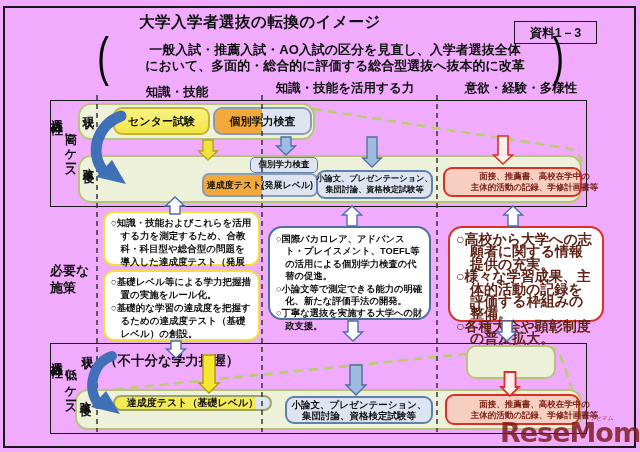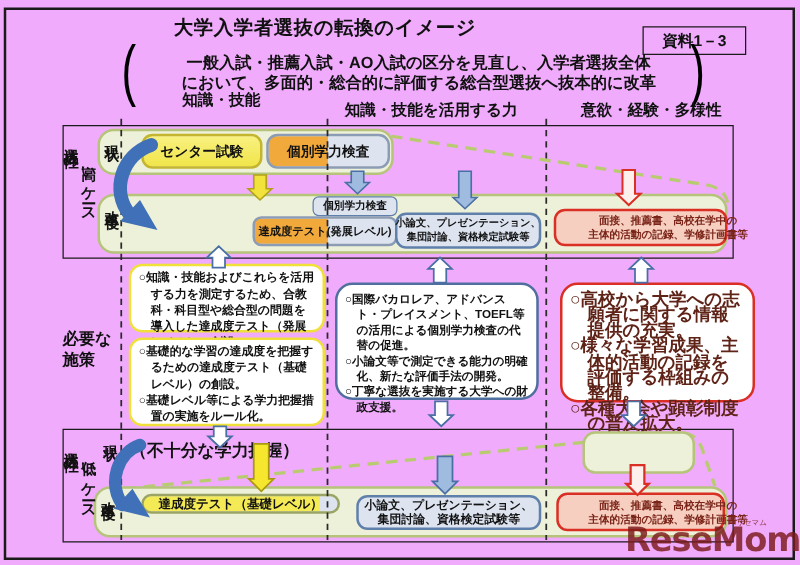--- a/index.html
+++ b/index.html
@@ -42,21 +42,21 @@
 
   <div class="abs b" style="left:95px;top:12px;width:330px;text-align:center;font-size:15.5px;letter-spacing:.5px;">大学入学者選抜の転換のイメージ</div>
   <div class="abs b" style="left:514px;top:21px;width:83px;height:23px;border:1.6px solid #1a1a1a;line-height:23px;text-align:center;font-size:12.5px;box-sizing:border-box;">資料1－3</div>
   <div class="abs paren" style="left:94px;top:32px;">(</div>
   <div class="abs paren" style="left:549px;top:32px;">)</div>
   <div class="abs b" style="left:115px;top:42px;width:440px;text-align:center;font-size:13px;line-height:15.5px;">
     <div>一般入試・推薦入試・AO入試の区分を見直し、入学者選抜全体</div>
     <div>において、多面的・総合的に評価する総合型選抜へ抜本的に改革</div>
   </div>
 
-  <div class="abs hdr" style="left:117px;top:72px;width:120px;">知識・技能</div>
+  <div class="abs hdr" style="left:117px;top:84px;width:120px;">知識・技能</div>
   <div class="abs hdr" style="left:436px;top:80px;width:170px;">意欲・経験・多様性</div>
   <div class="abs hdr" style="left:260px;top:80px;width:170px;">知識・技能を活用する力</div>
 
   <div class="abs rectline" style="left:50px;top:100px;width:535px;height:105px;z-index:1;"></div>
   <div class="abs vtext" style="left:51px;top:109px;font-size:12px;z-index:3;">選抜性の</div>
   <div class="abs vtext" style="left:65px;top:123px;font-size:12px;z-index:3;">高いケース</div>
 
   <div class="abs gbox" style="left:78px;top:103px;width:237px;height:37px;z-index:2;"></div>
   <div class="abs vtext" style="left:82px;top:107px;font-size:11.5px;z-index:3;">現状</div>
   <div class="abs pill pill-yellow" style="left:113px;top:107px;width:97px;height:28px;font-size:11px;z-index:3;">センター試験</div>
@@ -75,22 +75,22 @@
     <div>主体的活動の記録、学修計画書等</div>
   </div>
 
   <div class="abs b" style="left:50px;top:262px;width:60px;font-size:13px;line-height:17px;white-space:pre-line;">必要な
 施策</div>
 
   <div class="abs note note-yellow" style="left:103px;top:211px;width:157px;height:55px;font-size:9.5px;line-height:13px;z-index:2;">
     <div class="item">○知識・技能およびこれらを活用する力を測定するため、合教科・科目型や総合型の問題を導入した達成度テスト（発展レベル）の創設。</div>
   </div>
   <div class="abs note note-yellow" style="left:103px;top:270px;width:157px;height:71px;font-size:9.5px;line-height:13px;z-index:2;">
+    <div class="item">○基礎レベル等による学力把握措置の実施をルール化。</div>
     <div class="item">○基礎的な学習の達成度を把握するための達成度テスト（基礎レベル）の創設。</div>
-    <div class="item">○基礎レベル等による学力把握措置の実施をルール化。</div>
   </div>
   <div class="abs note note-blue" style="left:268px;top:226px;width:163px;height:94px;font-size:9.3px;line-height:12.4px;padding-top:5px;z-index:2;">
     <div class="item">○国際バカロレア、アドバンスト・プレイスメント、TOEFL等の活用による個別学力検査の代替の促進。</div>
     <div class="item">○小論文等で測定できる能力の明確化、新たな評価手法の開発。</div>
     <div class="item">○丁寧な選抜を実施する大学への財政支援。</div>
   </div>
   <div class="abs note note-red" style="left:448px;top:226px;width:156px;height:96px;font-size:14px;line-height:12.4px;padding-top:5px;z-index:2;">
     <div class="item">○高校から大学への志願者に関する情報提供の充実。</div>
     <div class="item">○様々な学習成果、主体的活動の記録を評価する枠組みの整備。</div>
     <div class="item">○各種大会や顕彰制度の普及拡大。</div>

